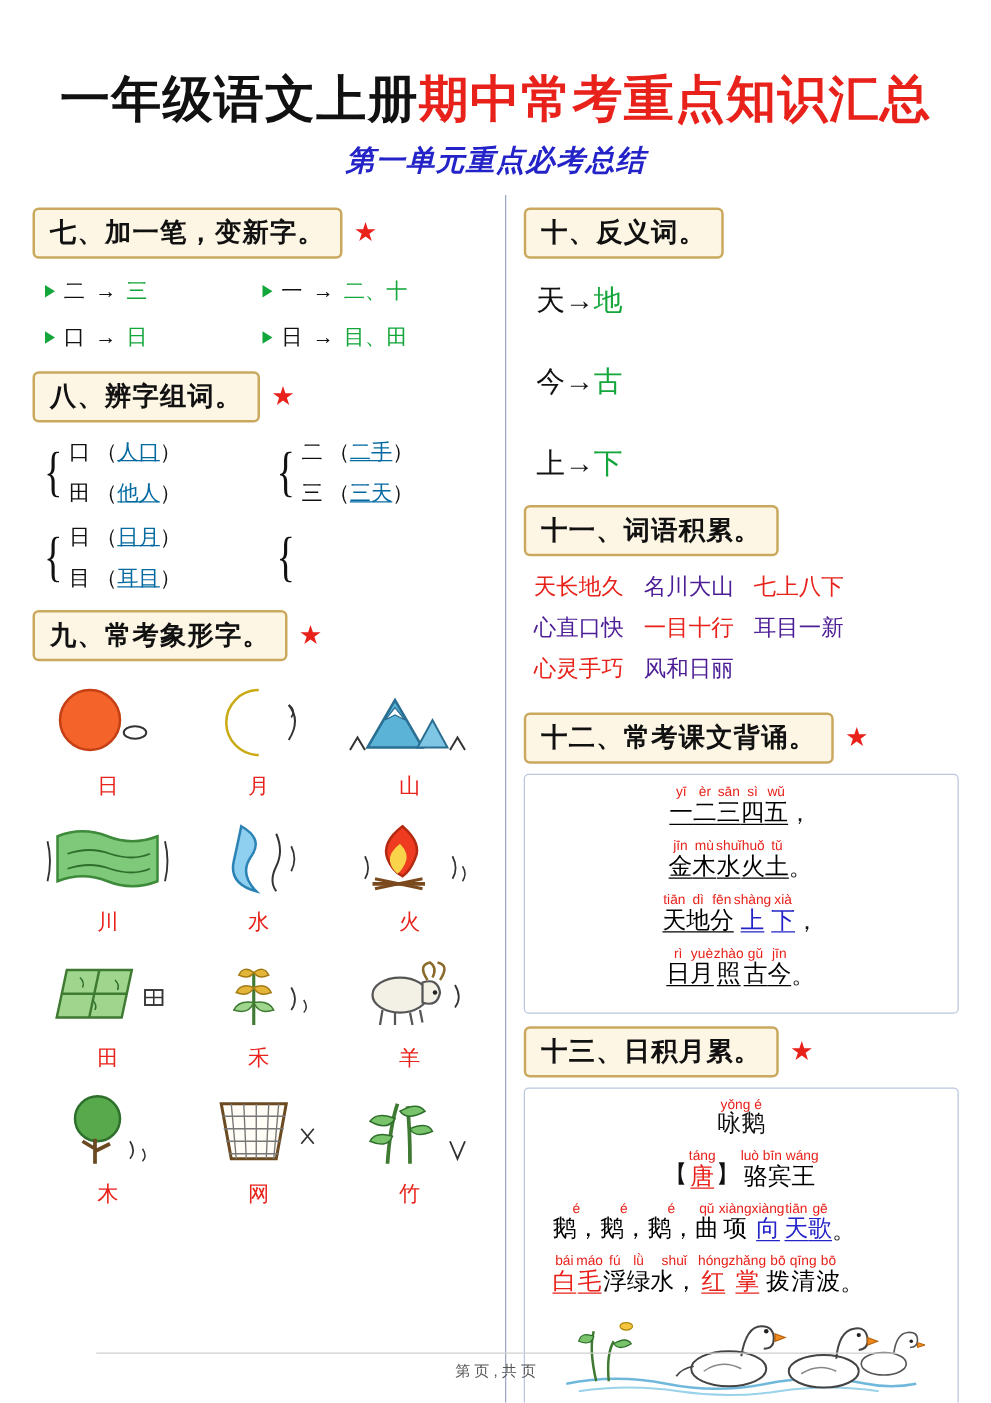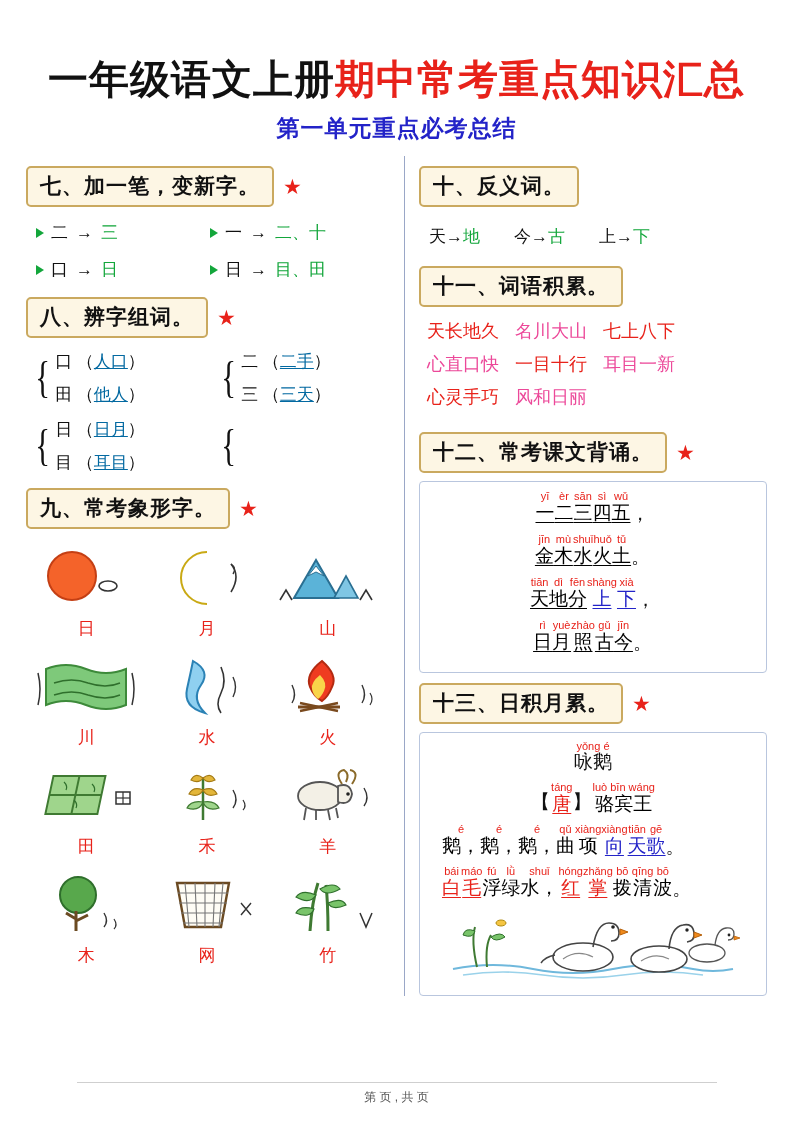--- a/index.html
+++ b/index.html
@@ -31,20 +31,21 @@
   .main-title .black { color: #111111; }
   .main-title .red { color: #e8221a; }
 
   .sub-title {
     text-align: center;
     font-size: 23px;
     font-weight: bold;
     color: #2323c8;
     margin: 6px 0 12px 0;
     letter-spacing: 1px;
+    font-style: italic;
   }
 
   
   .columns {
     display: flex;
     gap: 0px;
     position: relative;
   }
   .col-left { width: 372px; padding-right: 10px; }
   .col-divider {
@@ -142,37 +143,38 @@
     color: #e8221a;
     margin-top: 2px;
     margin-bottom: 8px;
   }
 
   
   .antonym-row {
     display: flex;
     gap: 34px;
     padding: 10px 6px 8px 10px;
-    font-size: 17px;
+    font-size: 23px;
+    flex-direction: column;
   }
   .antonym { white-space: nowrap; }
   .antonym .a { color: #111; }
   .antonym .b { color: #13a63b; }
 
   
   .idiom-lines { padding: 4px 4px 4px 8px; }
   .idiom-line {
     display: flex;
     gap: 16px;
     font-size: 18px;
     margin-bottom: 9px;
     white-space: nowrap;
   }
   .id-red { color: #e8221a; }
-  .id-black { color: #ec4899; }
+  .id-black { color: #4c1d95; }
 
   
   .recite-box {
     border: 1px solid #b9c6de;
     border-radius: 4px;
     padding: 8px 6px 10px 6px;
     margin-top: 8px;
   }
   .py-line {
     text-align: center;

